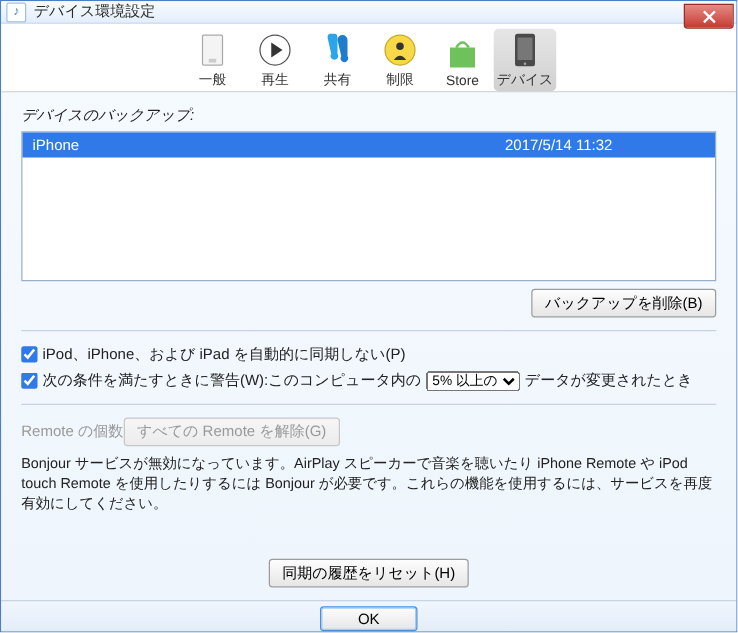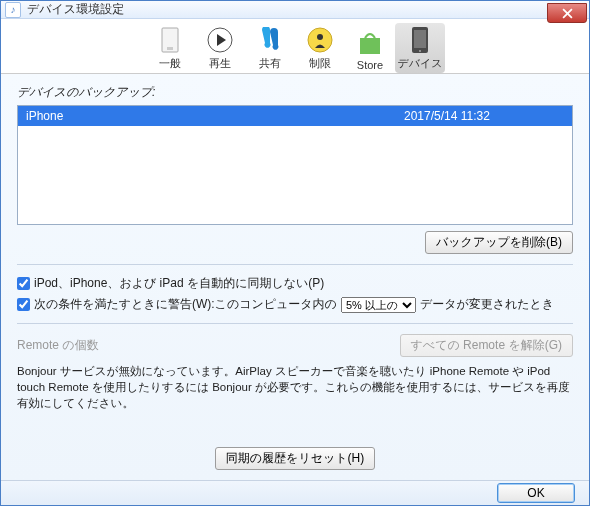--- a/index.html
+++ b/index.html
@@ -22,25 +22,25 @@
 .listrow .name { flex: 1; }
 .listrow .date { width: 160px; text-align: left; }
 .btnrow { display: flex; justify-content: flex-end; margin-top: 6px; align-items: center; }
 .btn { min-width: 90px; padding: 2px 10px; font-size: 12px; background: linear-gradient(#fdfdfd,#e6e6e6); border: 1px solid #9c9c9c; border-radius: 3px; cursor: pointer; }
 .btn.primary { border: 1px solid #4a90d9; box-shadow: inset 0 0 0 1px #a4cdf5; }
 .btn.disabled { color: #999; border-color: #c8c8c8; background: linear-gradient(#f6f6f6,#ececec); cursor: default; }
 hr.sep { border: none; border-top: 1px solid #c7d3e3; margin: 10px 0; }
 .checkline { display: flex; align-items: center; gap: 4px; margin: 4px 0; font-size: 12px; color: #222; }
 .checkline input[type=checkbox] { width: 13px; height: 13px; accent-color: #2f79e8; }
 .checkline select { font-size: 11px; }
-.remote-head { display: flex; align-items: center; justify-content: space-between; }
+.remote-head { display: flex; align-items: center; justify-content: flex-start; }
 .remote-head .rlabel { color: #999; font-size: 12px; }
 .bonjour { font-size: 11.5px; color: #222; line-height: 1.4; margin-top: 6px; }
 .resetrow { display: flex; justify-content: center; margin-top: 36px; }
-.footer { height: 42px; background: linear-gradient(#f0f6fd,#e3edf9); border-top: 1px solid #c7d3e3; display: flex; justify-content: flex-end; align-items: center; padding: 0 14px; gap: 8px; }
+.footer { height: 42px; background: linear-gradient(#f0f6fd,#e3edf9); border-top: 1px solid #c7d3e3; display: flex; justify-content: flex-end; align-items: center; padding: 0 14px; gap: 8px; flex-direction: column; }
 .footer .btn { min-width: 78px; }
 </style>
 </head>
 <body>
 
 <div class="window">
 
   <div class="titlebar">
     <div class="title-icon">♪</div>
     <div class="title-text">デバイス環境設定</div>

